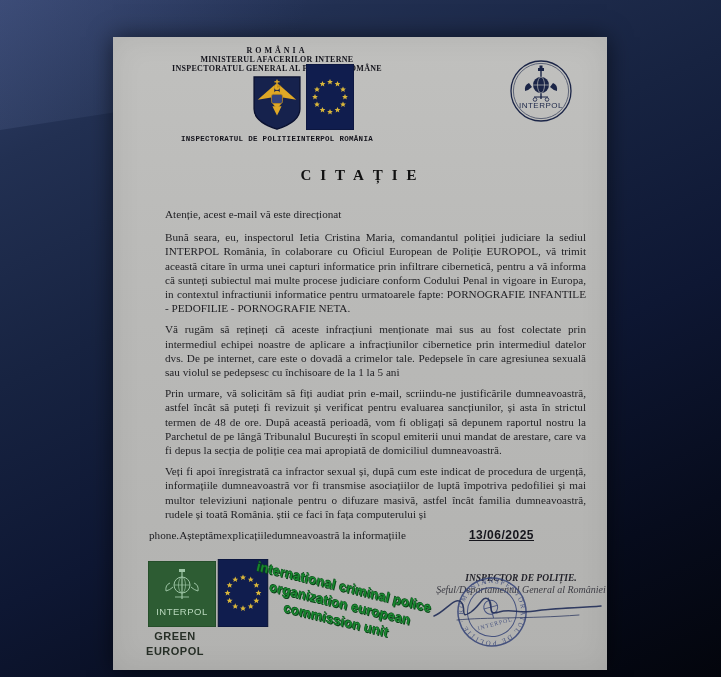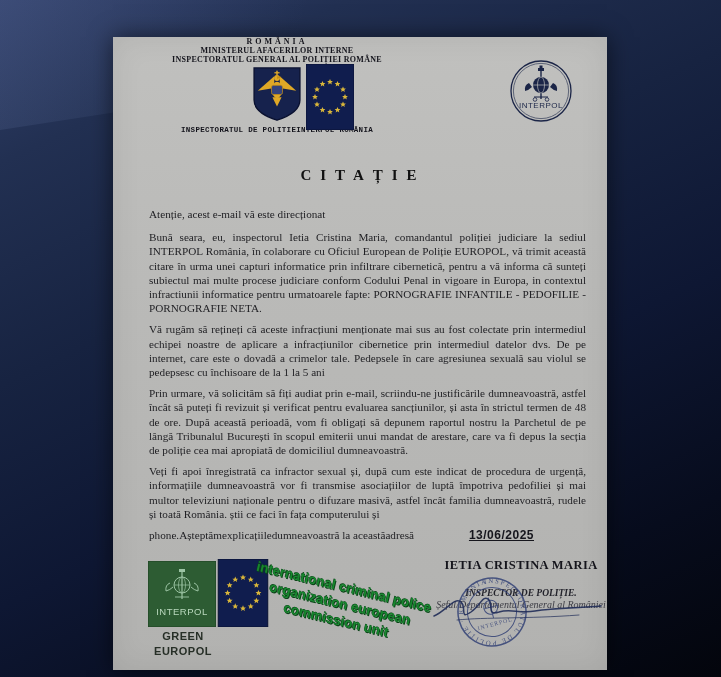--- a/index.html
+++ b/index.html
@@ -6,41 +6,41 @@
   .screen{position:relative;width:721px;height:677px;overflow:hidden;
     background:linear-gradient(155deg,#31406a 0%,#223052 16%,#172341 38%,#0e1733 60%,#070c1d 82%,#03050c 100%);
     font-family:"Liberation Serif", serif;}
   .screen::before{content:"";position:absolute;left:0;top:0;width:380px;height:130px;
     background:linear-gradient(105deg,rgba(120,140,190,.16),rgba(120,140,190,0) 75%);
     clip-path:polygon(0 0,100% 0,100% 55%,0 100%);}
   .paper{position:absolute;left:113px;top:37px;width:494px;height:633px;
     background:linear-gradient(180deg,#c0c0be 0%,#b9b9b7 45%,#b2b2b0 100%);
     box-shadow:0 0 22px rgba(0,0,0,.55), inset 0 0 30px rgba(0,0,0,.08);color:#1d1d1f;}
   
-  .hdr-left{position:absolute;left:18px;top:0;width:292px;text-align:center;color:#14141c;}
+  .hdr-left{position:absolute;left:18px;top:9px;width:292px;text-align:center;color:#14141c;}
   .h-country{font-size:8px;font-weight:bold;letter-spacing:3px;line-height:9px;}
   .h-line{font-size:8px;font-weight:bold;letter-spacing:.3px;line-height:9px;font-family:Liberation Serif, serif;}
   .coat{display:block;margin:3px auto 4px auto;}
   .h-sub{font-size:7.5px;font-weight:bold;letter-spacing:.3px;font-family:Liberation Mono, monospace;}
   .euflag-top{position:absolute;left:193px;top:27px;}
   .seal{position:absolute;left:396px;top:22px;}
   
   .title{position:absolute;left:0;top:130px;width:100%;text-align:center;
     font-size:15px;font-weight:bold;letter-spacing:9px;padding-left:6px;box-sizing:border-box;color:#111;}
   .content{position:absolute;left:36px;top:170px;width:437px;font-size:11.2px;line-height:14.2px;color:#1e1e22;}
-  .content p{margin:0 0 7px 0;text-align:justify;}
+  .content p{margin:0 0 7px 16px;text-align:justify;}
   .content .intro{margin-bottom:9px;text-align:left;}
   .closing-row{display:flex;justify-content:space-between;align-items:baseline;margin-top:2px;padding-right:52px;}
   .closing-text{font-size:11.2px;}
   .date{font-family:"Liberation Sans",sans-serif;font-size:12px;font-weight:bold;
     text-decoration:underline;color:#15151c;letter-spacing:.5px;}
   
   .gn-square{position:absolute;left:35px;top:524px;}
   .euflag-bottom{position:absolute;left:103px;top:522px;z-index:1;}
-  .gn-label{position:absolute;left:30px;top:592px;width:80px;text-align:center;z-index:2;
+  .gn-label{position:absolute;left:22px;top:592px;width:80px;text-align:center;z-index:2;
     font-family:"Liberation Sans",sans-serif;font-size:11px;font-weight:bold;letter-spacing:.5px;
     line-height:15px;color:#272f27;}
   .overlay{position:absolute;left:126px;top:516px;width:220px;z-index:3;transform:rotate(13.5deg);
     transform-origin:0 0;text-align:center;font-family:"Liberation Sans",sans-serif;
     font-size:13.5px;font-weight:bold;line-height:17px;color:#17862e;
     text-shadow:1px 1px 0 #0b4418, -0.5px -0.5px 0 #0b4418;}
   .sig{position:absolute;left:322px;top:521px;width:172px;text-align:center;z-index:1;}
   .sig-name{font-size:12.5px;font-weight:bold;letter-spacing:.4px;color:#15151c;}
   .sig-role{font-size:9.5px;font-style:italic;font-weight:bold;color:#23232b;margin-top:15px;}
   .sig-subrole{font-size:10px;font-style:italic;color:#3c3c44;margin-top:1px;}
@@ -114,21 +114,21 @@
 
     <div class="title">CITAȚIE</div>
 
     <div class="content">
       <p class="intro">Atenție, acest e-mail vă este direcționat</p>
       <p>Bună seara, eu, inspectorul Ietia Cristina Maria, comandantul poliției judiciare la sediul INTERPOL România, în colaborare cu Oficiul European de Poliție EUROPOL, vă trimit această citare în urma unei capturi informatice prin infiltrare cibernetică, pentru a vă informa că sunteți subiectul mai multe procese judiciare conform Codului Penal in vigoare in Europa, in contextul infractiunii informatice pentru urmatoarele fapte: PORNOGRAFIE INFANTILE - PEDOFILIE - PORNOGRAFIE NETA.</p>
       <p>Vă rugăm să rețineți că aceste infracțiuni menționate mai sus au fost colectate prin intermediul echipei noastre de aplicare a infracțiunilor cibernetice prin intermediul datelor dvs. De pe internet, care este o dovadă a crimelor tale. Pedepsele în care agresiunea sexuală sau violul se pedepsesc cu închisoare de la 1 la 5 ani</p>
       <p>Prin urmare, vă solicităm să fiți audiat prin e-mail, scriindu-ne justificările dumneavoastră, astfel încât să puteți fi revizuit și verificat pentru evaluarea sancțiunilor, și asta în strictul termen de 48 de ore. După această perioadă, vom fi obligați să depunem raportul nostru la Parchetul de pe lângă Tribunalul București în scopul emiterii unui mandat de arestare, care va fi depus la secția de poliție cea mai apropiată de domiciliul dumneavoastră.</p>
       <p>Veți fi apoi înregistrată ca infractor sexual și, după cum este indicat de procedura de urgență, informațiile dumneavoastră vor fi transmise asociațiilor de luptă împotriva pedofiliei și mai multor televiziuni naționale pentru o difuzare masivă, astfel încât familia dumneavoastră, rudele și toată România. știi ce faci în fața computerului și</p>
       <div class="closing-row">
-        <span class="closing-text">phone.Așteptămexplicațiiledumneavoastră la aceastăadresă</span>
+        <span class="closing-text">phone.Așteptămexplicațiiledumneavoastră la informațiile</span>
         <span class="date">13/06/2025</span>
       </div>
     </div>
 
     <svg class="gn-square" width="68" height="66" viewBox="0 0 68 66">
       <rect x="0" y="0" width="68" height="66" fill="#2d5c33" stroke="#1e4023" stroke-width="1"></rect>
       <rect x="31" y="8" width="6" height="3" fill="#9cc4a4"></rect>
       <line x1="34" y1="11" x2="34" y2="38" stroke="#9cc4a4" stroke-width="1.2"></line>
       <path d="M22,22 q-5,2 -4,8 q4,-1 7,-4" fill="none" stroke="#9cc4a4" stroke-width="1"></path>
       <path d="M46,22 q5,2 4,8 q-4,-1 -7,-4" fill="none" stroke="#9cc4a4" stroke-width="1"></path>
@@ -160,21 +160,20 @@
       <div>EUROPOL</div>
     </div>
 
     <div class="overlay">
       <div>international criminal police</div>
       <div>organization european</div>
       <div>commission unit</div>
     </div>
 
     <div class="sig">
-      <div class="sig-name">IETIA CRISTINA MARIA</div>
       <div class="sig-role">INSPECTOR DE POLIȚIE.</div>
       <div class="sig-subrole">Șeful/Departamentul General al României</div>
     </div>
 
     <svg class="stamp" width="82" height="82" viewBox="0 0 82 82">
       <defs>
           <path id="ringpath" d="M41,12 a29,29 0 1 1 -0.01,0"></path>
         </defs>
       <circle cx="41" cy="41" r="34" fill="none" stroke="#2f3e74" stroke-width="1.5"></circle>
       <circle cx="41" cy="41" r="24.5" fill="none" stroke="#2f3e74" stroke-width="1"></circle>

